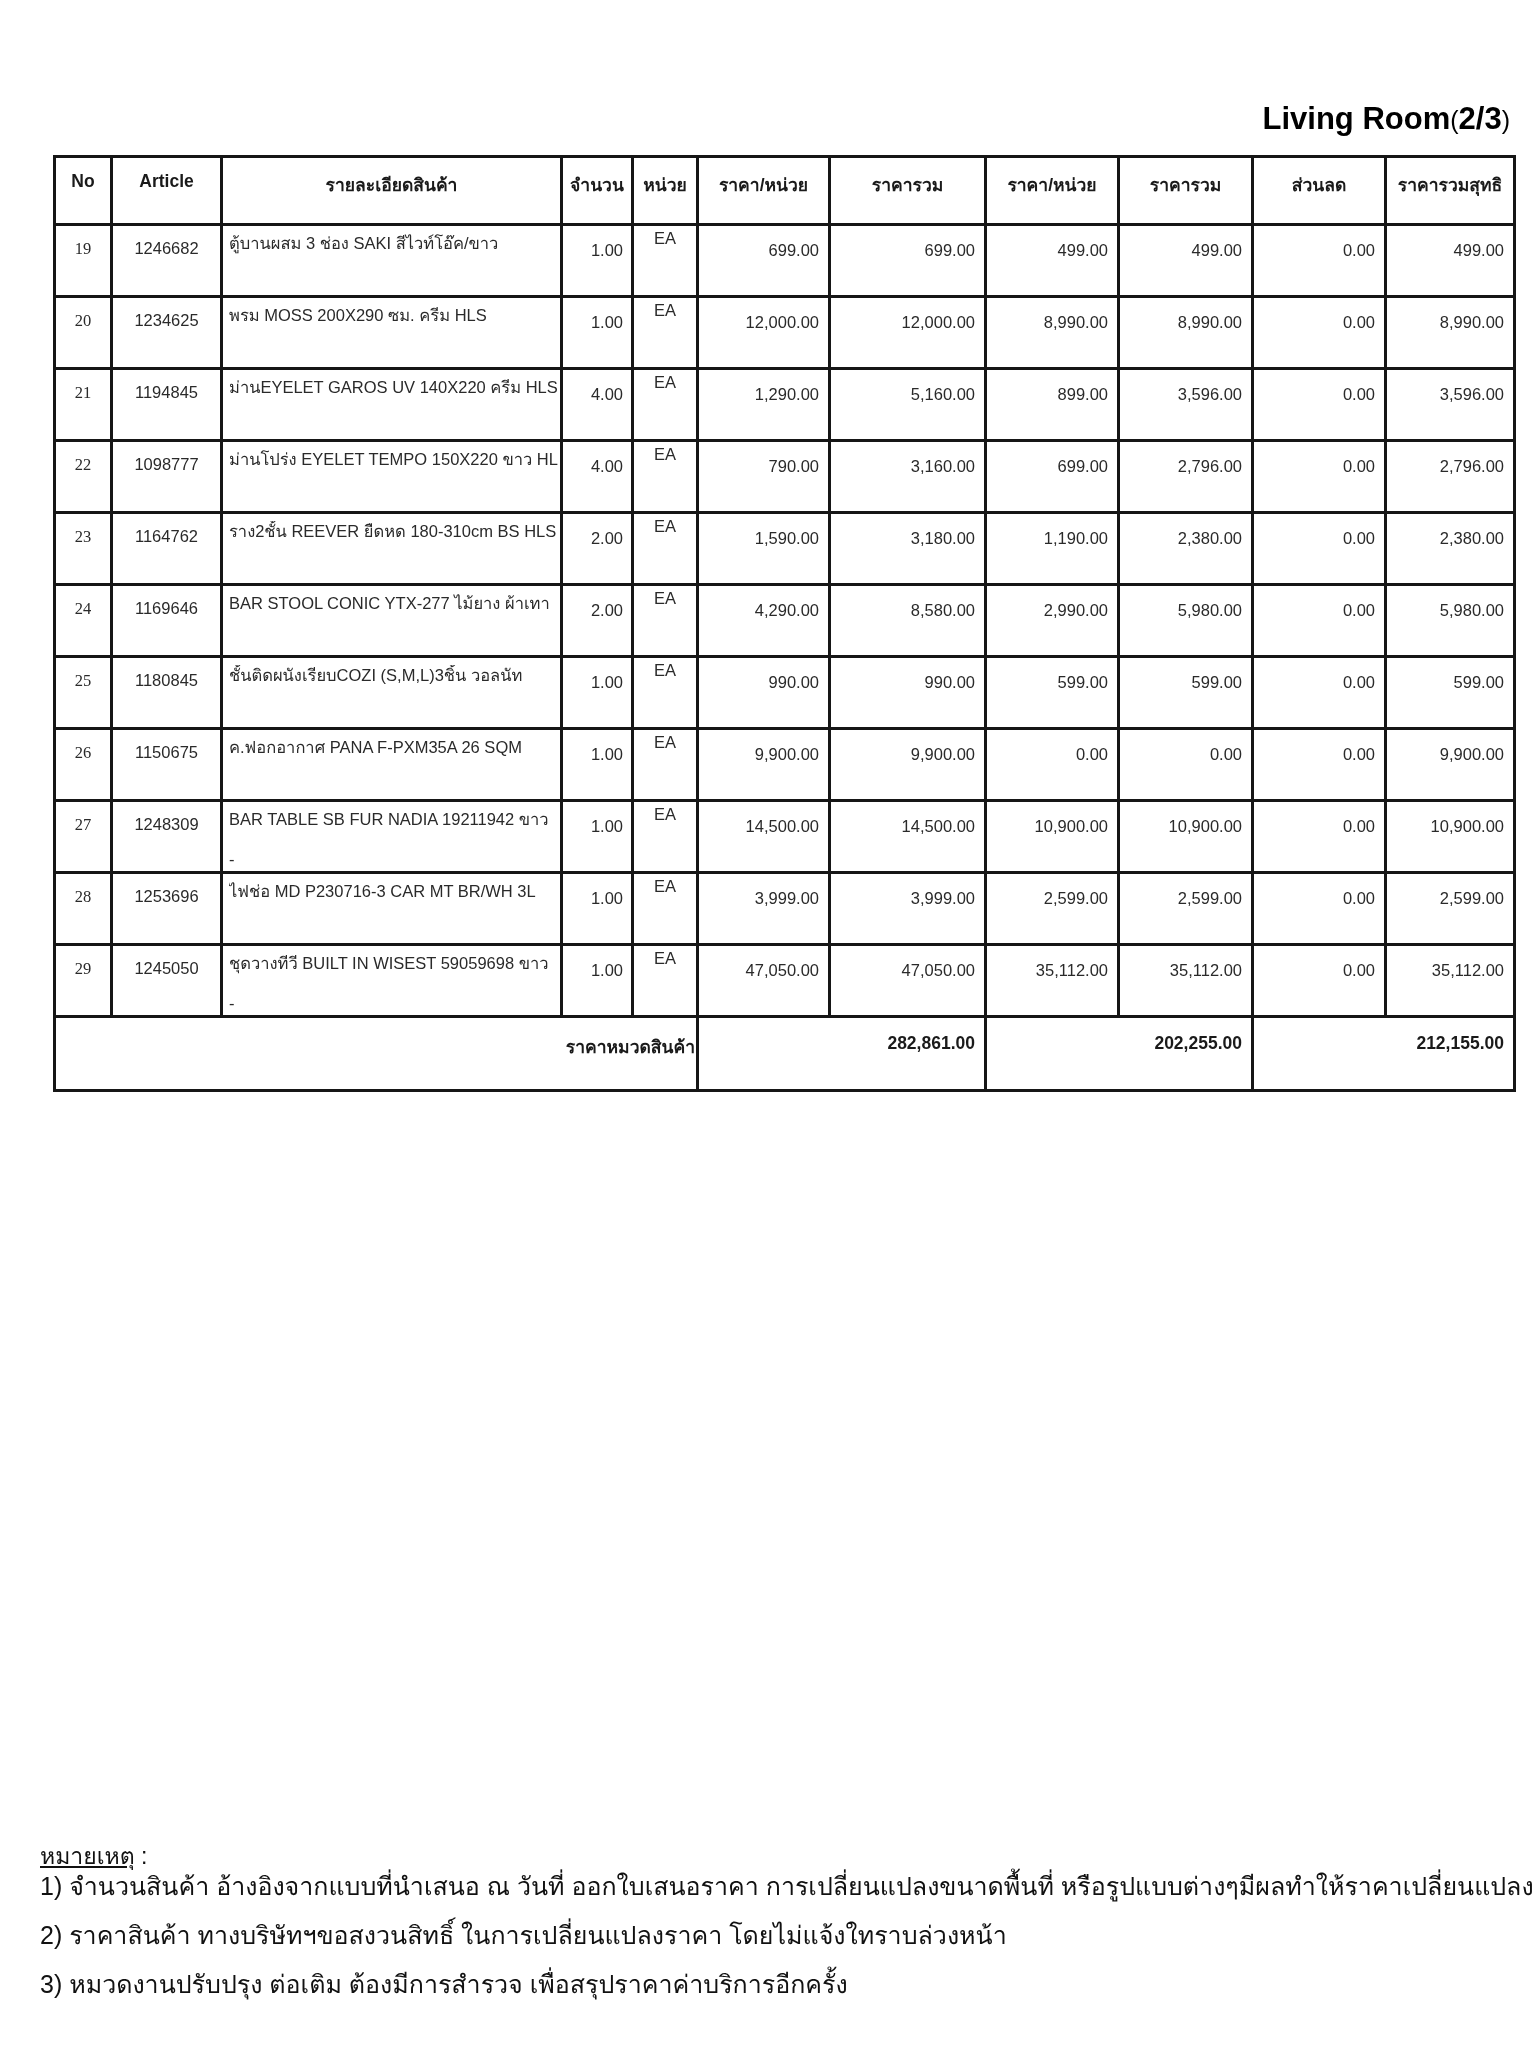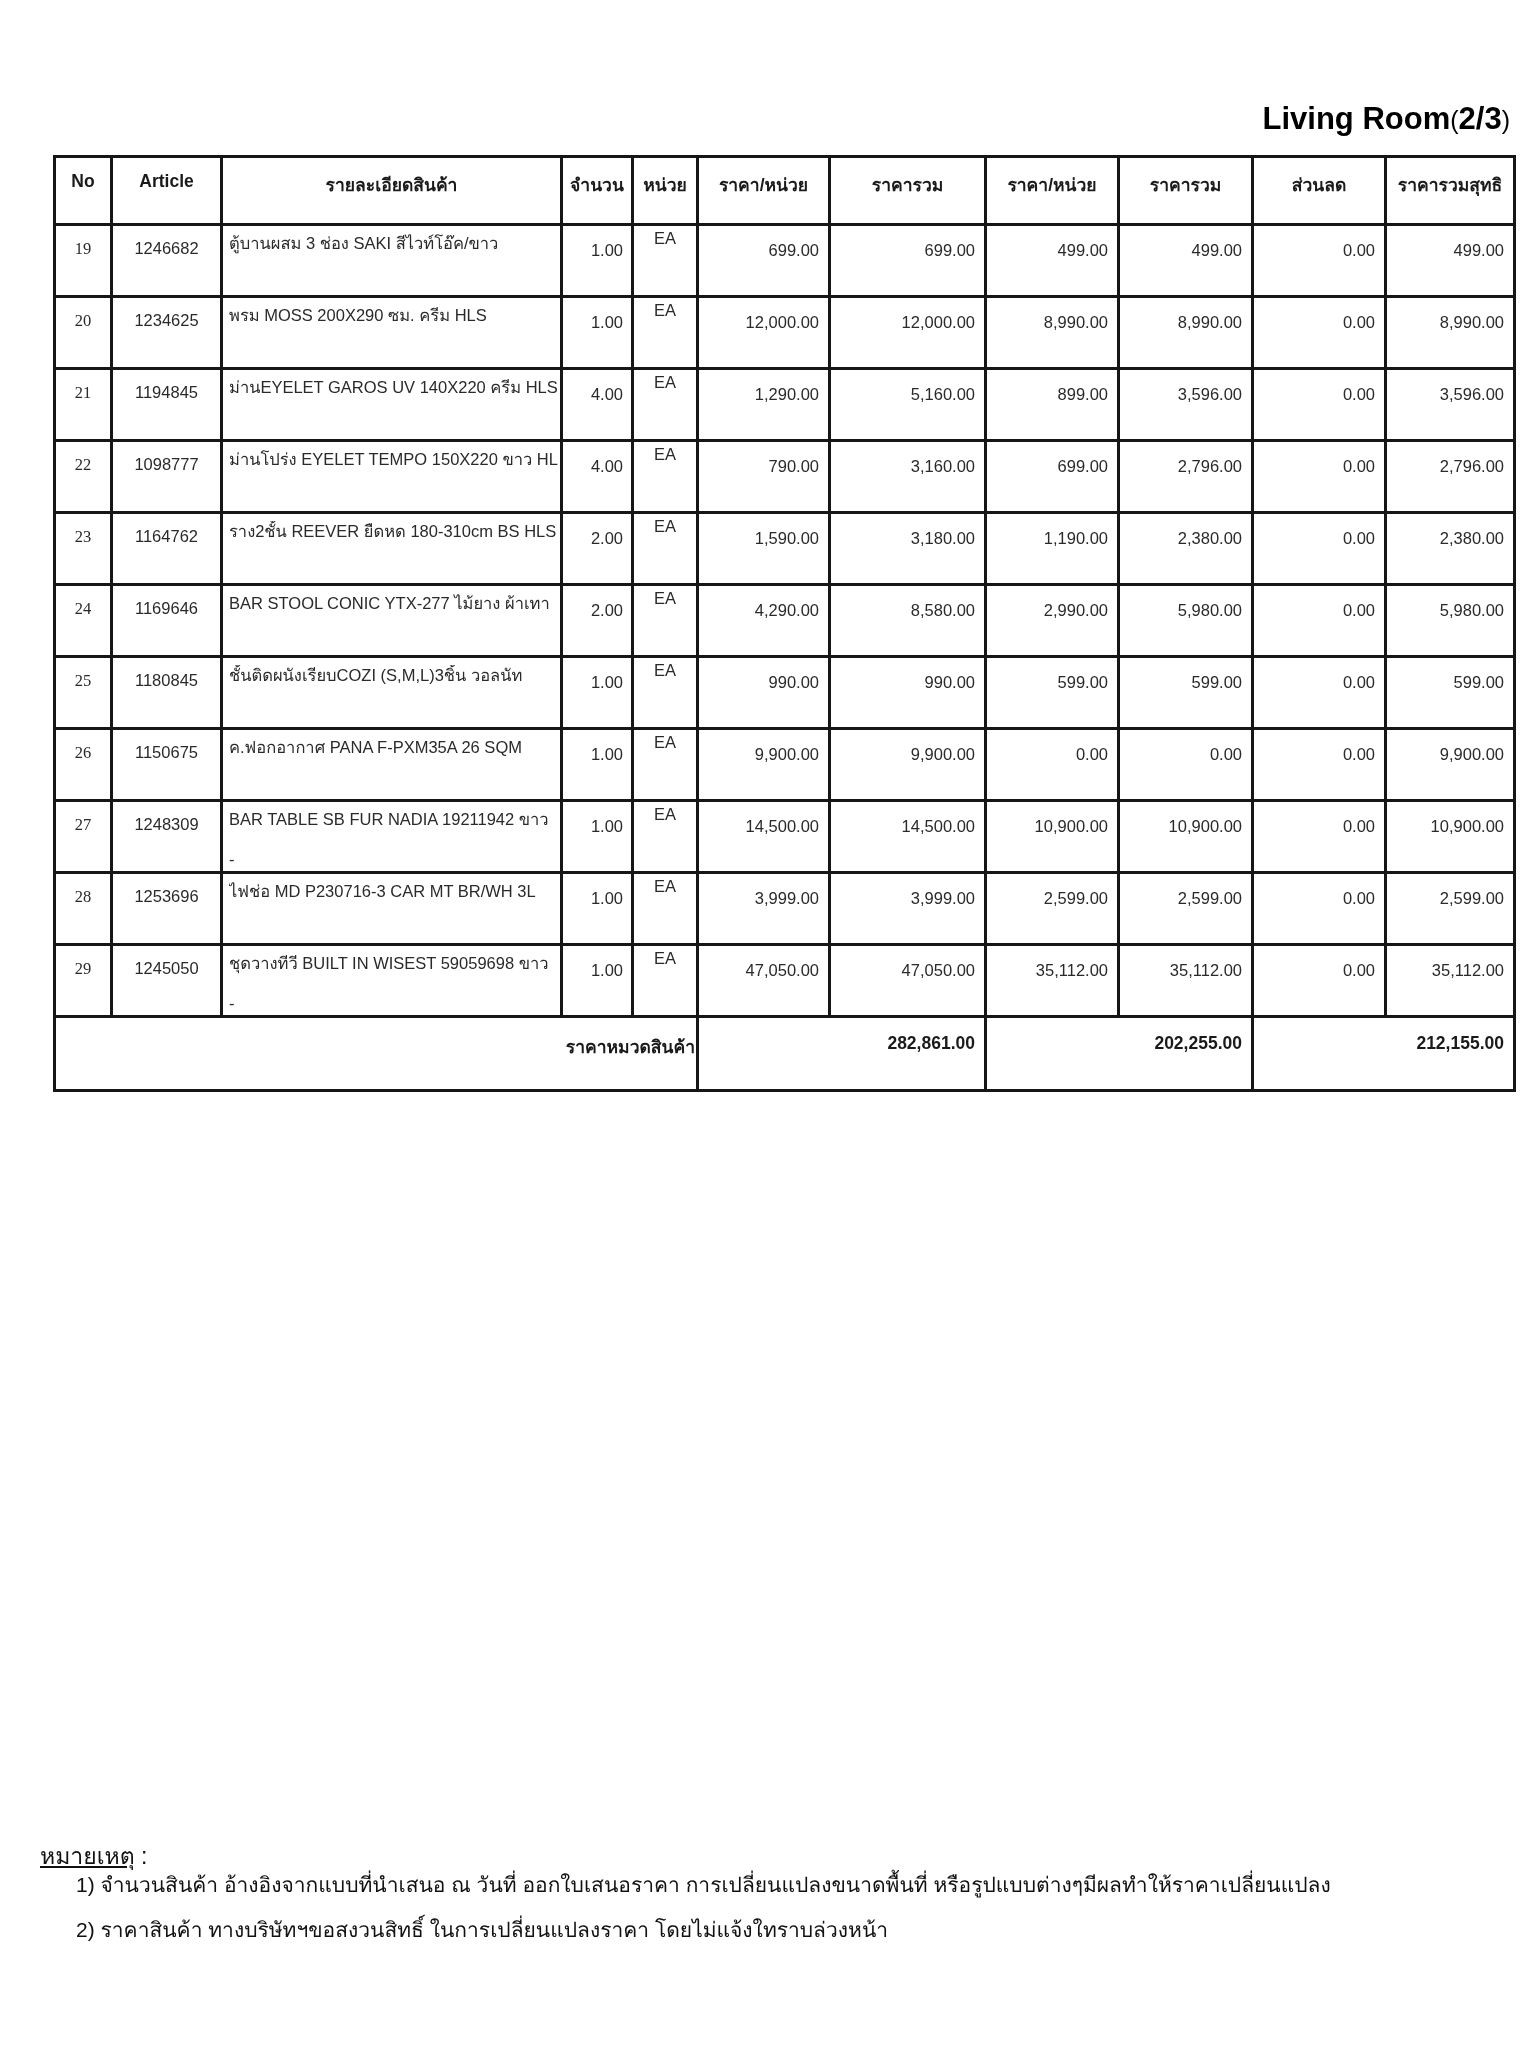--- a/index.html
+++ b/index.html
@@ -69,25 +69,24 @@
     position:absolute;
     top:1838px;left:40px;
     width:1470px;
     color:#111;
   }
   .notes-heading{
     font-size:23px;
   }
   .notes-heading .u{text-decoration:underline;}
   .note-line{
-    font-size:21px;
+    font-size:25px;
     line-height:1.0;
     margin-bottom:24px;
     white-space:nowrap;
-    margin-left:36px;
   }
 </style>
 </head>
 <body>
 
 <div class="page">
 
   <div class="title"><span class="t-bold">Living Room</span><span class="t-paren">(</span><span class="t-bold">2/3</span><span class="t-paren">)</span></div>
 
   <table class="quote-table">
@@ -295,15 +294,16 @@
         <td colspan="2" class="f-num">202,255.00</td>
         <td colspan="2" class="f-num">212,155.00</td>
       </tr>
     </tfoot>
   </table>
 
   <div class="notes">
     <div class="notes-heading"><span class="u">หมายเหตุ</span><span> :</span></div>
     <div class="note-line">1) จำนวนสินค้า อ้างอิงจากแบบที่นำเสนอ ณ วันที่ ออกใบเสนอราคา การเปลี่ยนแปลงขนาดพื้นที่ หรือรูปแบบต่างๆมีผลทำให้ราคาเปลี่ยนแปลง</div>
     <div class="note-line">2) ราคาสินค้า ทางบริษัทฯขอสงวนสิทธิ์ ในการเปลี่ยนแปลงราคา โดยไม่แจ้งใทราบล่วงหน้า</div>
+    <div class="note-line">3) หมวดงานปรับปรุง ต่อเติม ต้องมีการสำรวจ เพื่อสรุปราคาค่าบริการอีกครั้ง</div>
   </div>
 
 </div>
 
 </body></html>

